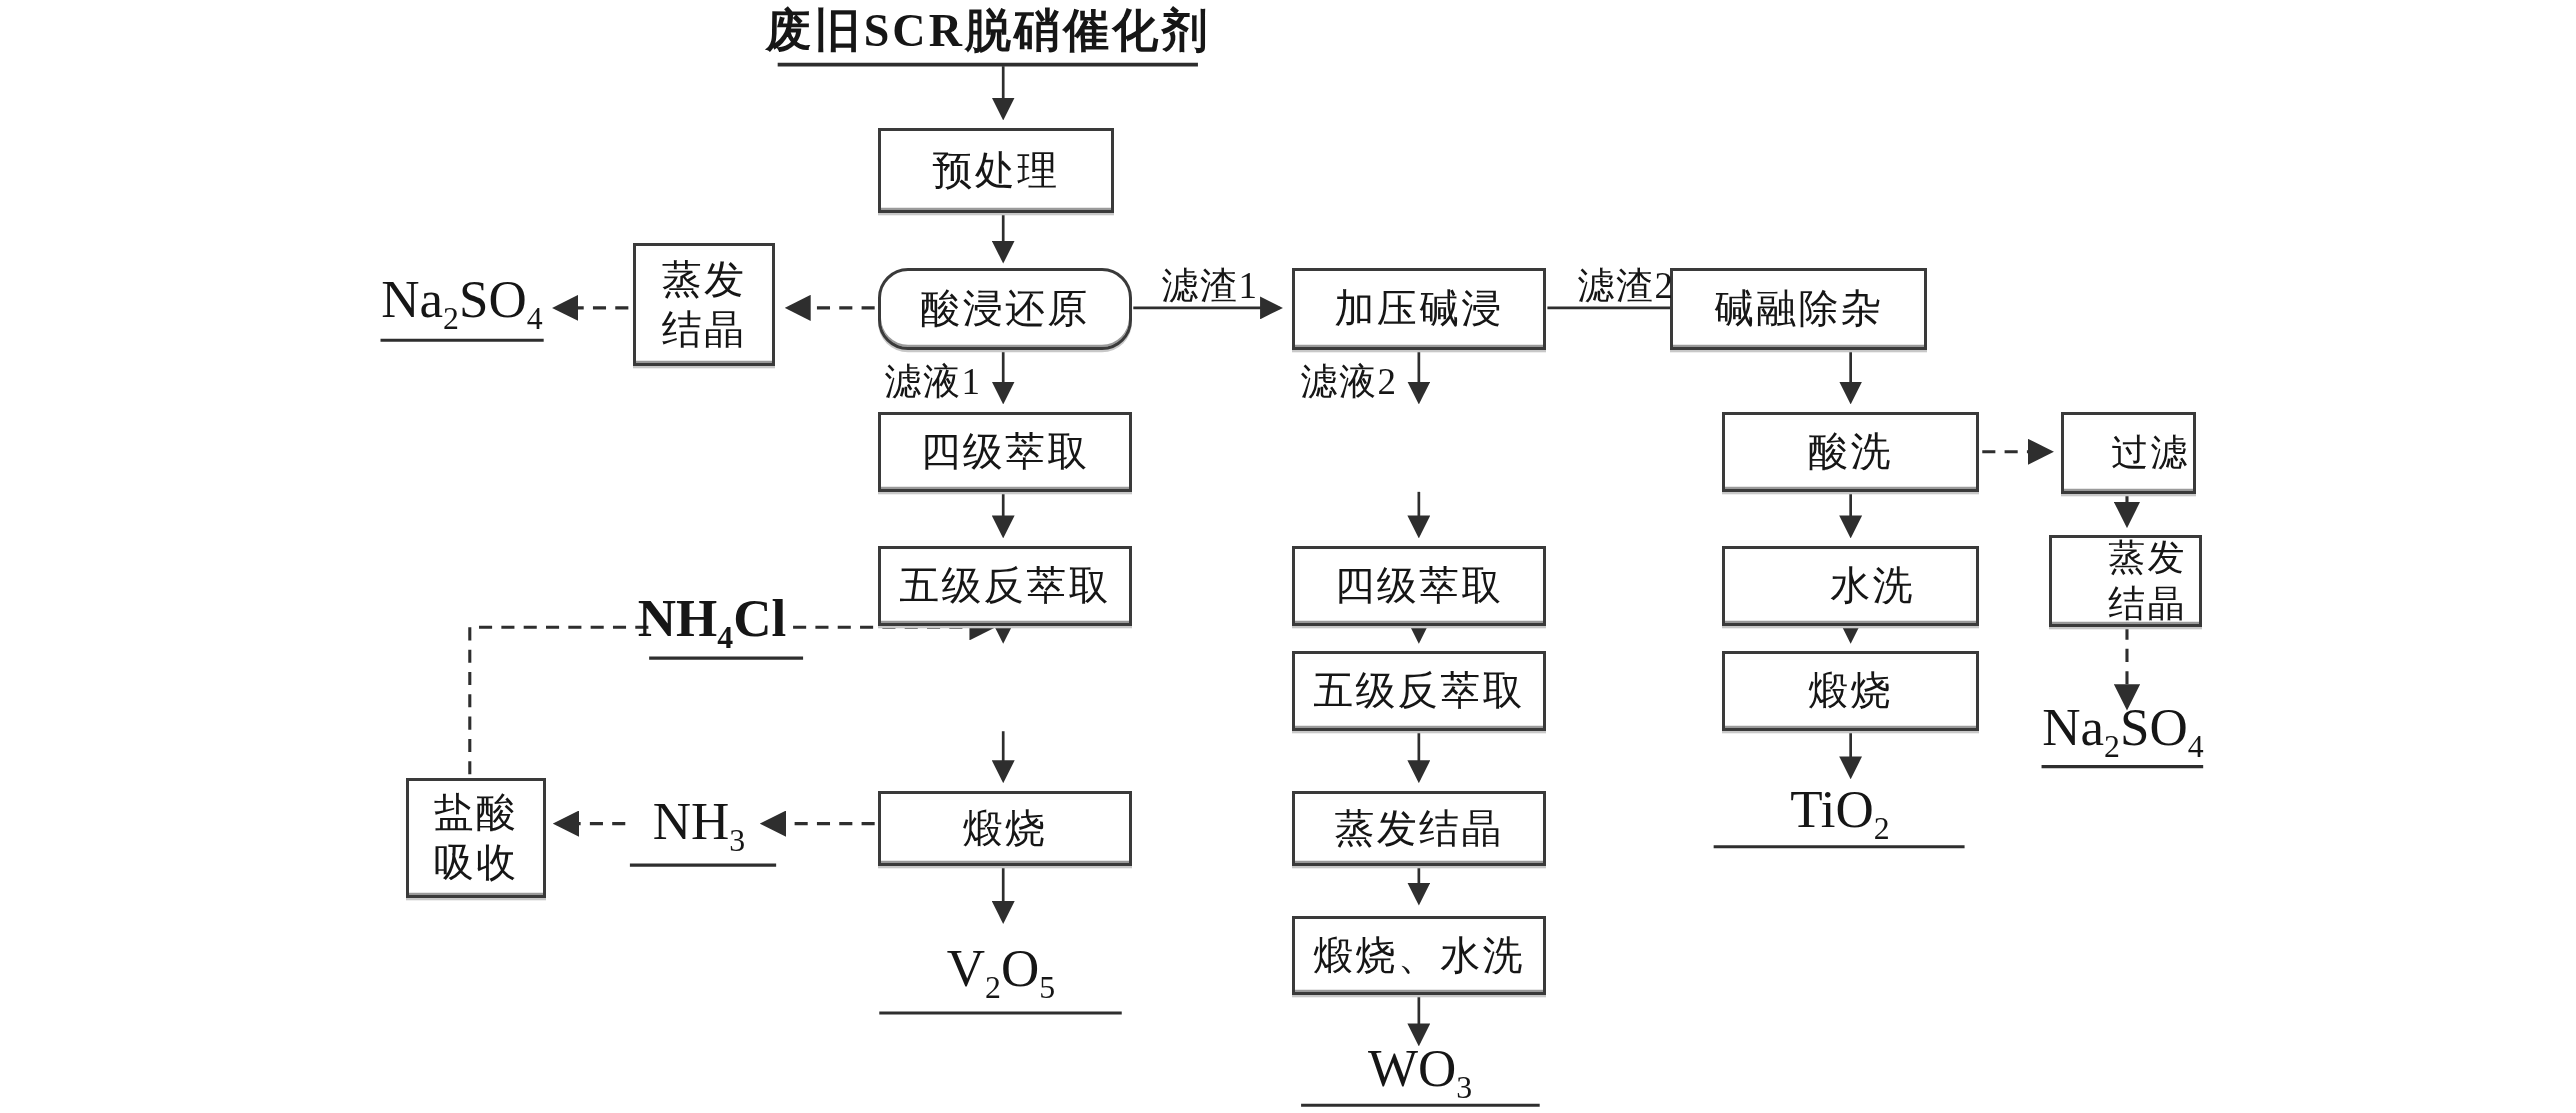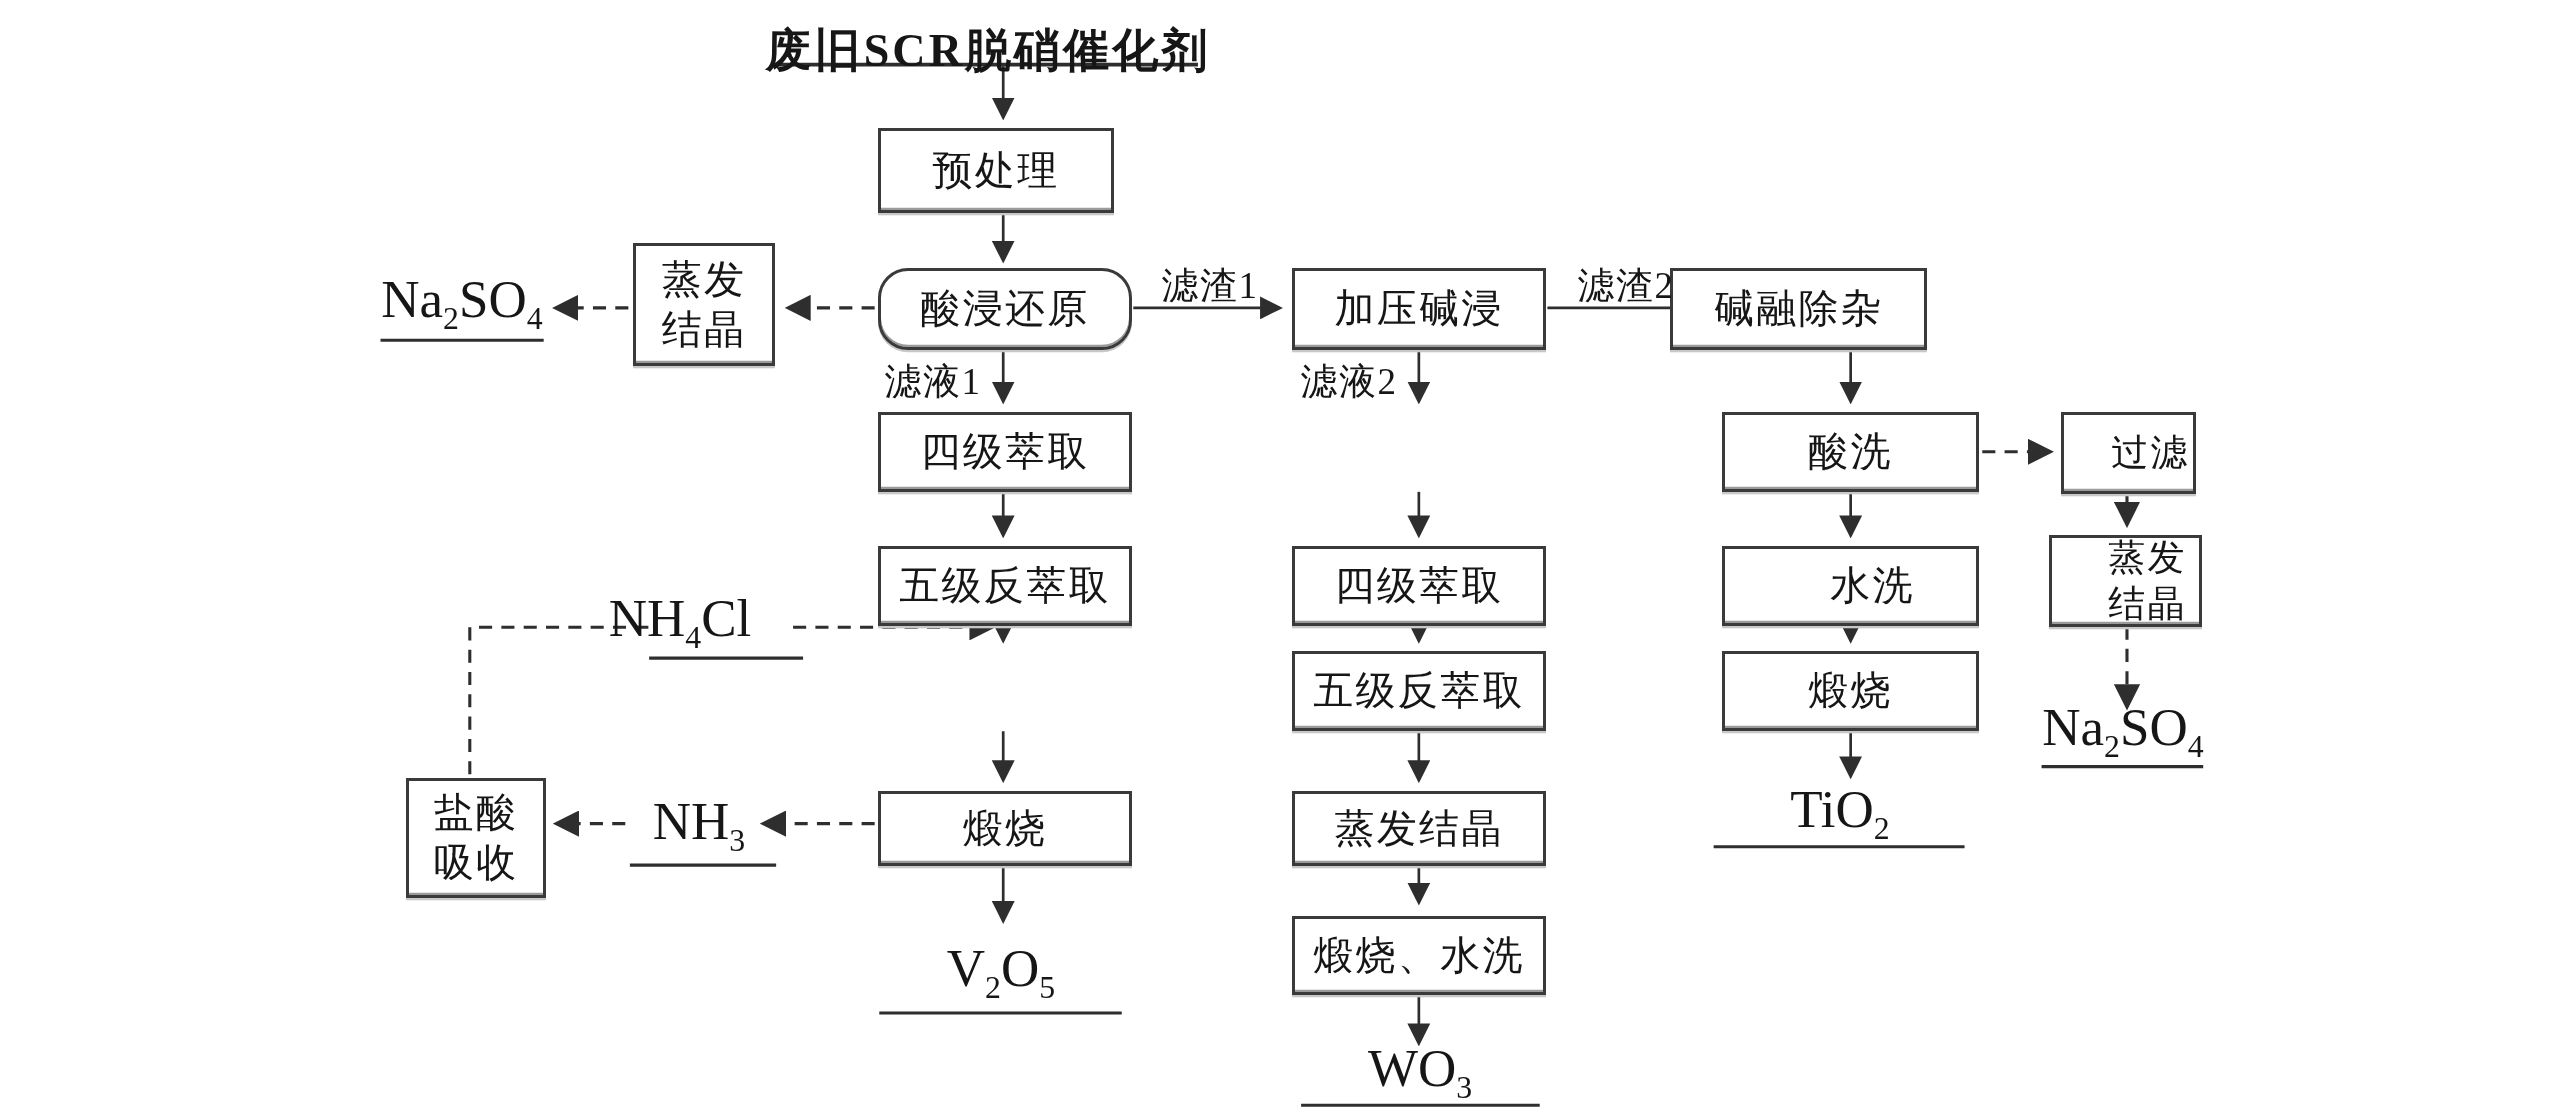--- a/index.html
+++ b/index.html
@@ -59,21 +59,20 @@
     font-size: 0.6em;
     vertical-align: -0.35em;
   }
   .title {
     position: absolute;
     transform: translate(-50%, -50%);
     font-size: 46px;
     font-weight: bold;
     letter-spacing: 3.1px;
     white-space: nowrap;
-    margin-top: 20px;
   }
 </style>
 </head>
 <body>
 
 <div id="canvas">
 
   <svg class="wires" viewBox="0 0 3346 1446" xmlns="http://www.w3.org/2000/svg">
     <defs>
       <marker id="ah" viewBox="0 0 10 10" refX="8.5" refY="5" markerWidth="8.5" markerHeight="8.5" orient="auto-start-reverse">
@@ -159,21 +158,21 @@
   <div class="box small" style="left:2061px; top:412px; width:135px; height:82px;">过滤</div>
   <div class="box small" style="left:2049px; top:535px; width:153px; height:92px;">蒸发
 结晶</div>
 
   <div class="lbl" style="left:1210px; top:286px;">滤渣1</div>
   <div class="lbl" style="left:1626px; top:286px;">滤渣2</div>
   <div class="lbl" style="left:933px; top:382px;">滤液1</div>
   <div class="lbl" style="left:1349px; top:382px;">滤液2</div>
 
   <div class="chem" style="left:462px; top:303px;">Na<sub>2</sub>SO<sub>4</sub></div>
-  <div class="chem" style="left:680px; top:622px;">NH<sub>4</sub>Cl</div>
+  <div class="chem" style="left:712px; top:622px;font-weight:bold;">NH<sub>4</sub>Cl</div>
   <div class="chem" style="left:699px; top:825px;">NH<sub>3</sub></div>
   <div class="chem" style="left:1001px; top:972px;">V<sub>2</sub>O<sub>5</sub></div>
   <div class="chem" style="left:1420px; top:1072px;">WO<sub>3</sub></div>
   <div class="chem" style="left:1840px; top:813px;">TiO<sub>2</sub></div>
   <div class="chem" style="left:2123px; top:731px;">Na<sub>2</sub>SO<sub>4</sub></div>
 
 </div>
 
 
 </body></html>

